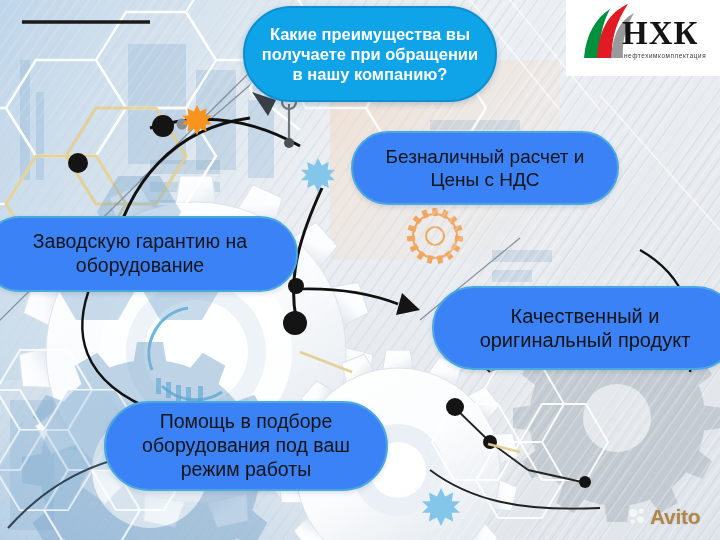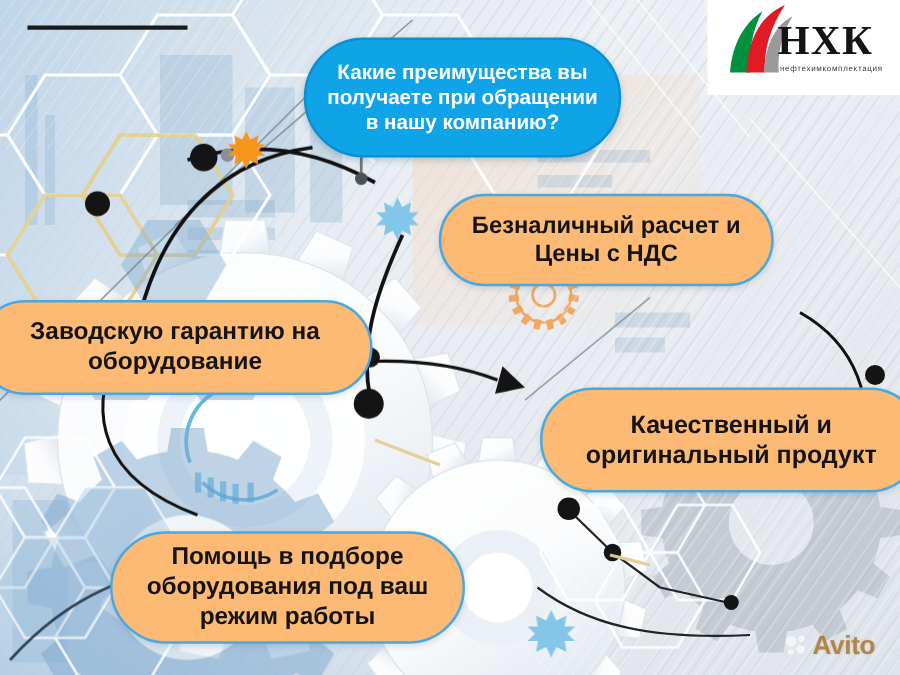--- a/index.html
+++ b/index.html
@@ -11,42 +11,40 @@
   #bg{position:absolute;inset:0;width:720px;height:540px;}
 
   
   .pill{
     position:absolute;
     display:flex;align-items:center;justify-content:center;
     text-align:center;
     box-sizing:border-box;
     border-radius:60px;
     line-height:1.22;
-    margin-top:24px;
   }
   .pill-light{
-    background:#fdba74;
+    background:#3b82f6;
     border:2px solid #4aa8e0;
     color:#141414;
     box-shadow:0 2px 5px rgba(60,90,120,.18);
-    font-weight:bold;
   }
   .pill-primary{
     background:#0fa3e8;
     border:2px solid #0b8fd0;
     color:#ffffff;
     box-shadow:0 2px 6px rgba(20,70,110,.25);
   }
   .pill span{display:block;padding:0 16px;}
 
   #q-bubble{left:243px;top:6px;width:254px;height:96px;font-size:16.5px;font-weight:600;}
   #p-vat{left:351px;top:131px;width:268px;height:74px;font-size:19px;}
   #p-warranty{left:-18px;top:216px;width:316px;height:76px;font-size:19.5px;}
   #p-quality{left:432px;top:286px;width:306px;height:84px;font-size:20px;}
-  #p-help{left:88px;top:401px;width:284px;height:90px;font-size:19.5px;}
+  #p-help{left:104px;top:401px;width:284px;height:90px;font-size:19.5px;}
 
   
   #logo{
     position:absolute;left:566px;top:0px;width:154px;height:76px;
     background:#ffffff;overflow:hidden;
   }
   #logo .lg-text{
     position:absolute;left:56px;top:17px;
     font-family:"Liberation Serif","DejaVu Serif",serif;
     font-weight:700;font-size:33px;letter-spacing:1px;color:#141414;

